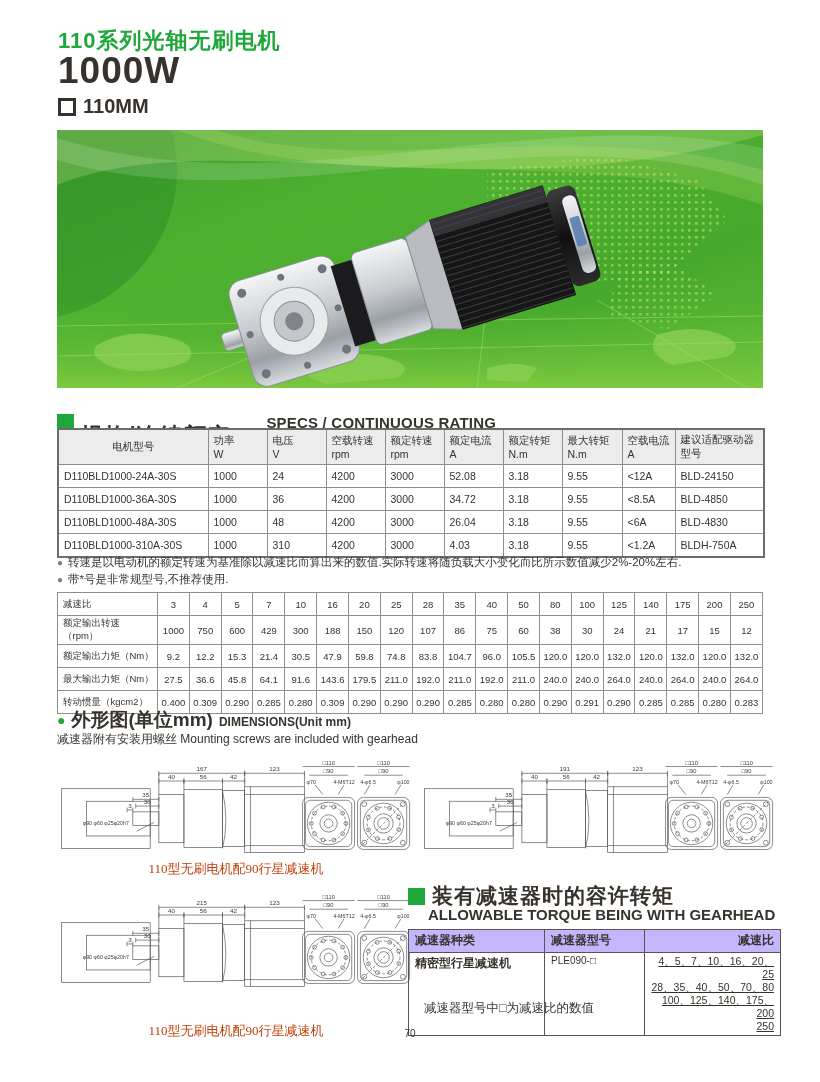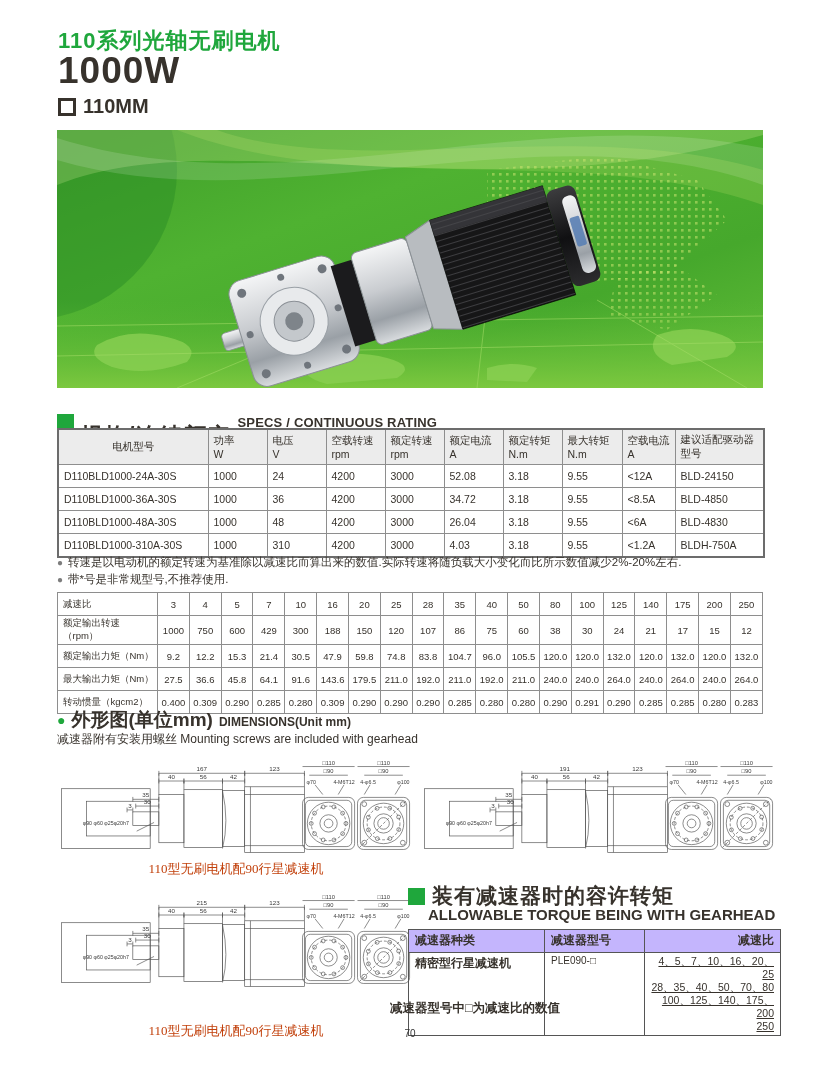--- a/index.html
+++ b/index.html
@@ -10,21 +10,21 @@
   .power{position:absolute;left:58px;top:50px;font-size:37px;font-weight:bold;letter-spacing:1px;}
   .frame{position:absolute;left:58px;top:95px;font-size:20px;font-weight:bold;display:flex;align-items:center;gap:7px;}
   .frame .sq{width:12px;height:12px;border:3px solid #37322c;display:inline-block;}
   
   .banner{position:absolute;left:57px;top:130px;width:706px;height:258px;overflow:hidden;}
   .banner svg{display:block;}
   
   .sec-head{position:absolute;display:flex;align-items:center;gap:6px;}
   .green-sq{width:17px;height:17px;background:#1fa73c;flex:none;}
   .sec-cn{font-size:23px;font-weight:bold;letter-spacing:1px;margin-top:28px;}
-  .sec-en{font-size:13px;font-weight:bold;letter-spacing:.2px;}
+  .sec-en{font-size:15px;font-weight:bold;letter-spacing:.2px;margin-left:29px;}
   
   table{border-collapse:collapse;}
   table.spec{position:absolute;left:57px;top:428px;width:706px;font-size:10.5px;table-layout:fixed;}
   table.spec th,table.spec td{border:1px solid #8e8e8e;padding:2px 5px;text-align:left;font-weight:normal;vertical-align:middle;}
   table.spec thead th{background:#ececec;height:30px;}
   table.spec thead th.center{text-align:center;}
   table.spec tbody td{height:18px;}
   table.spec{border:2px solid #6c6c6c;}
   .th-unit{font-weight:normal;}
   
@@ -52,21 +52,21 @@
   .gh-cn{font-size:21px;font-weight:bold;letter-spacing:1px;}
   .gh-en{position:absolute;left:428px;top:906px;font-size:15px;font-weight:bold;}
   table.gh{position:absolute;left:408px;top:929px;width:372px;font-size:12px;table-layout:fixed;border:1.5px solid #555;}
   table.gh th,table.gh td{border:1px solid #555;padding:2px 6px;vertical-align:top;}
   table.gh thead th{background:#c4b5fd;height:18px;font-weight:bold;text-align:left;}
   table.gh thead th.right{text-align:right;}
   table.gh td{height:52px;margin-top:16px;}
   .gh-model{font-size:10px;}
   .gh-type{font-weight:bold;}
   .ratio-lines{font-size:10.5px;text-align:right;line-height:13px;padding-top:2px;text-decoration:underline;}
-  .gh-note{position:absolute;left:390px;top:1000px;font-size:12.5px;font-weight:bold;}
+  .gh-note{position:absolute;left:424px;top:1000px;font-size:12.5px;}
   
   .pagenum{position:absolute;left:0;top:1028px;width:820px;text-align:center;font-size:10px;color:#333;}
 </style>
 </head>
 <body>
 
 <div class="page">
 
   <div class="series-title">110系列光轴无刷电机</div>
   <div class="power">1000W</div>

